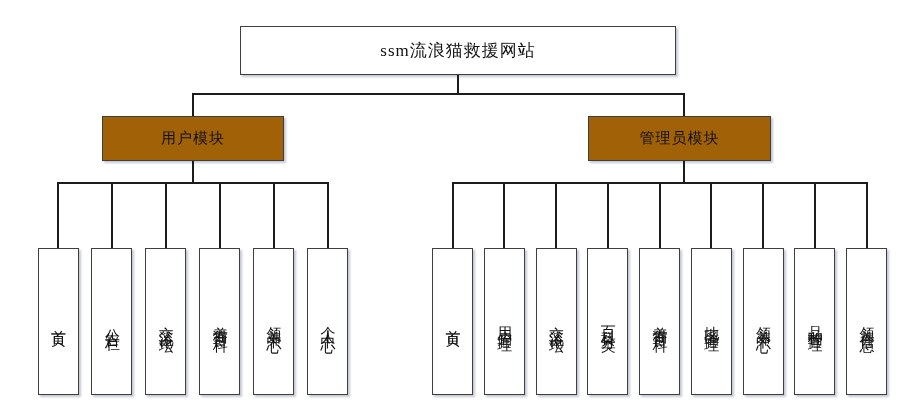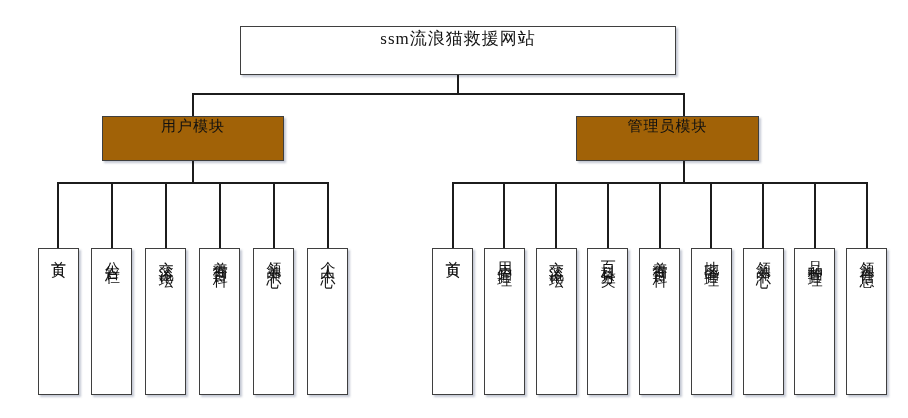--- a/index.html
+++ b/index.html
@@ -17,21 +17,21 @@
     color:#111;
     overflow:hidden;
   }
   .node{
     position:absolute;
     box-sizing:border-box;
     background:var(--box-fill);
     border:1.5px solid var(--box-border);
     box-shadow:1.5px 1.5px 2px rgba(125,135,160,0.45);
     display:flex;
-    align-items:flex-start;
+    align-items:center;
     justify-content:center;
     text-align:center;
   }
   .root-node{font-size:17px;letter-spacing:1px;}
   .module-node{font-size:15px;letter-spacing:1px;background:#a16207;}
   .leaf-node{font-size:15px;}
   .leaf-node .vtext{
     writing-mode:vertical-rl;
     text-orientation:upright;
     letter-spacing:4px;
@@ -75,21 +75,21 @@
     </div>
     <div class="connector" style="left: 272.6px; top: 183px; width: 2px; height: 65px;"></div>
     <div class="node leaf-node" style="left: 253.1px; top: 248px; width: 41px; height: 147px;">
       <span class="vtext">领养中心</span>
     </div>
     <div class="connector" style="left: 326.5px; top: 183px; width: 2px; height: 65px;"></div>
     <div class="node leaf-node" style="left: 307px; top: 248px; width: 41px; height: 147px;">
       <span class="vtext">个人中心</span>
     </div>
     <div class="connector" style="left: 682.5px; top: 94px; width: 2px; height: 22px;"></div>
-    <div class="node module-node" style="left: 576px; top: 116px; width: 183px; height: 45px;">
+    <div class="node module-node" style="left: 588px; top: 116px; width: 183px; height: 45px;">
       <span>管理员模块</span>
     </div>
     <div class="connector" style="left: 682.5px; top: 161px; width: 2px; height: 22px;"></div>
     <div class="connector" style="left: 451.5px; top: 182px; width: 416px; height: 2px;"></div>
     <div class="connector" style="left: 451.5px; top: 183px; width: 2px; height: 65px;"></div>
     <div class="node leaf-node" style="left: 432px; top: 248px; width: 41px; height: 147px;">
       <span class="vtext">首页</span>
     </div>
     <div class="connector" style="left: 503.25px; top: 183px; width: 2px; height: 65px;"></div>
     <div class="node leaf-node" style="left: 483.75px; top: 248px; width: 41px; height: 147px;">

